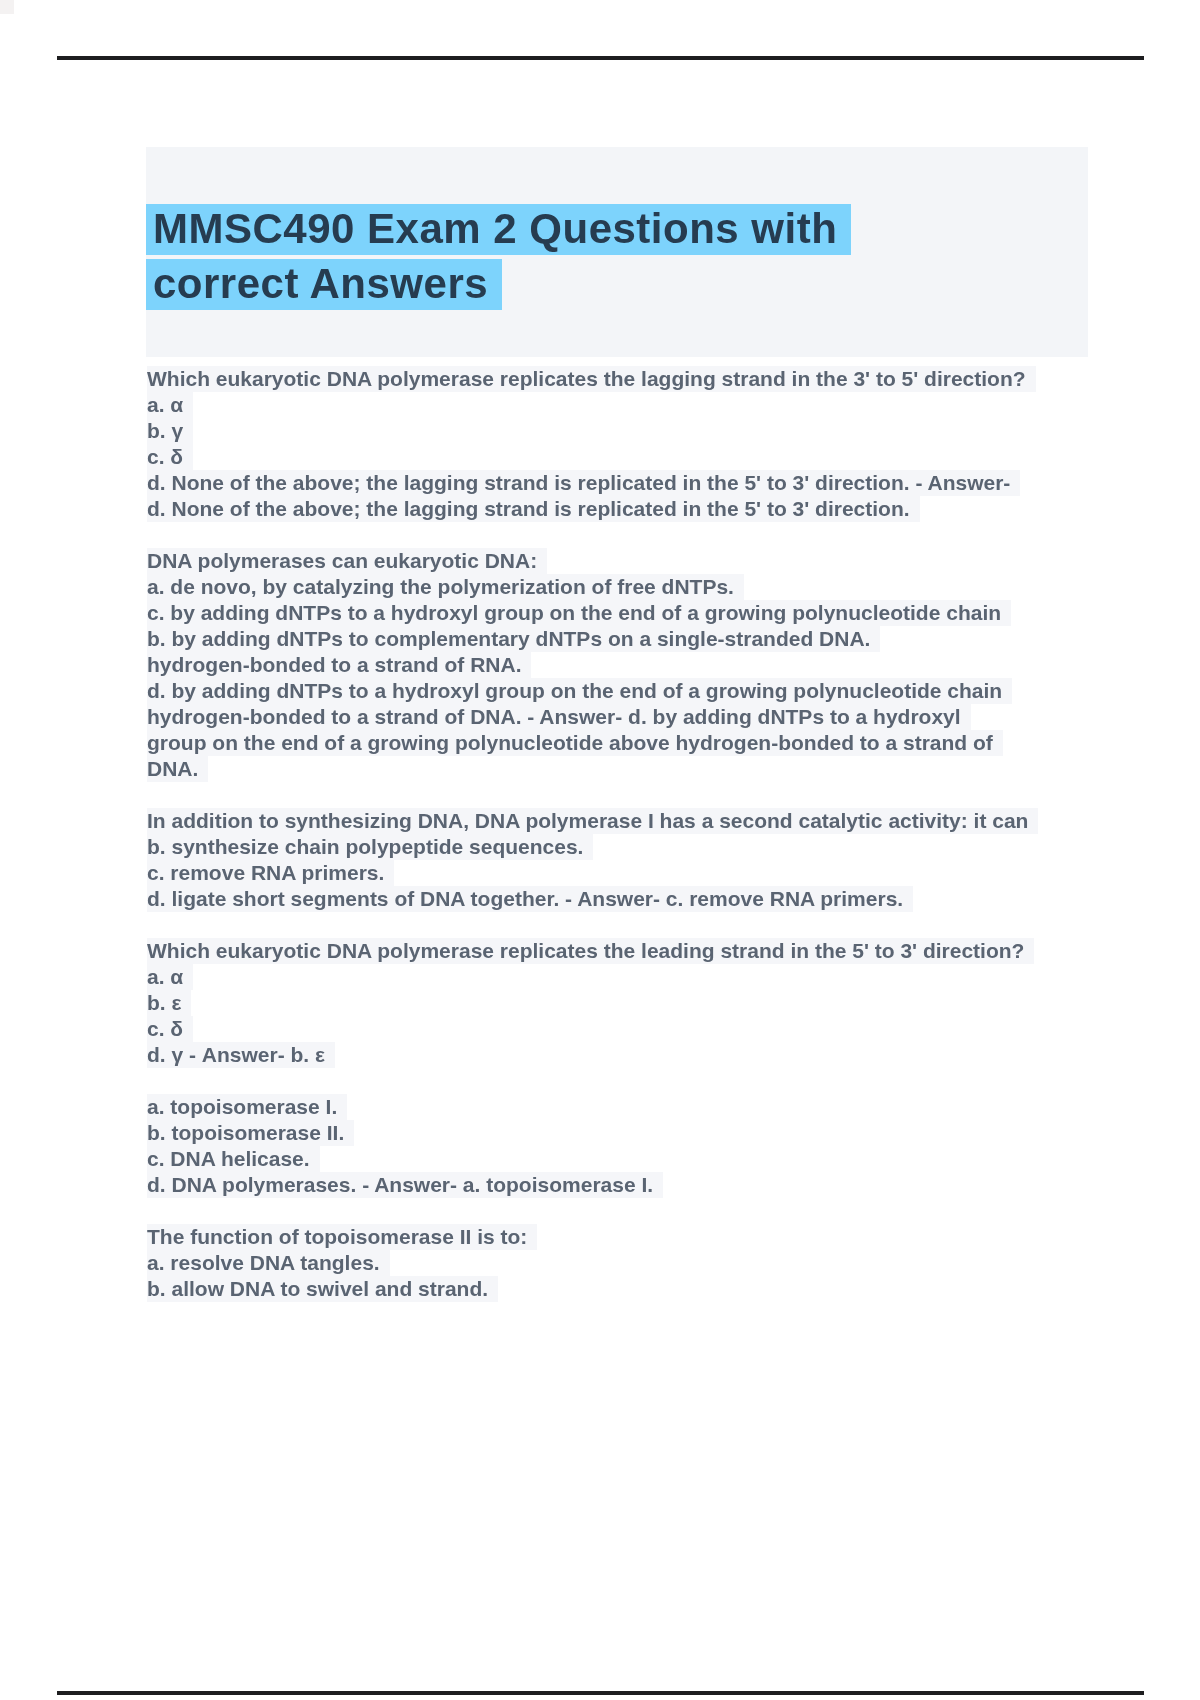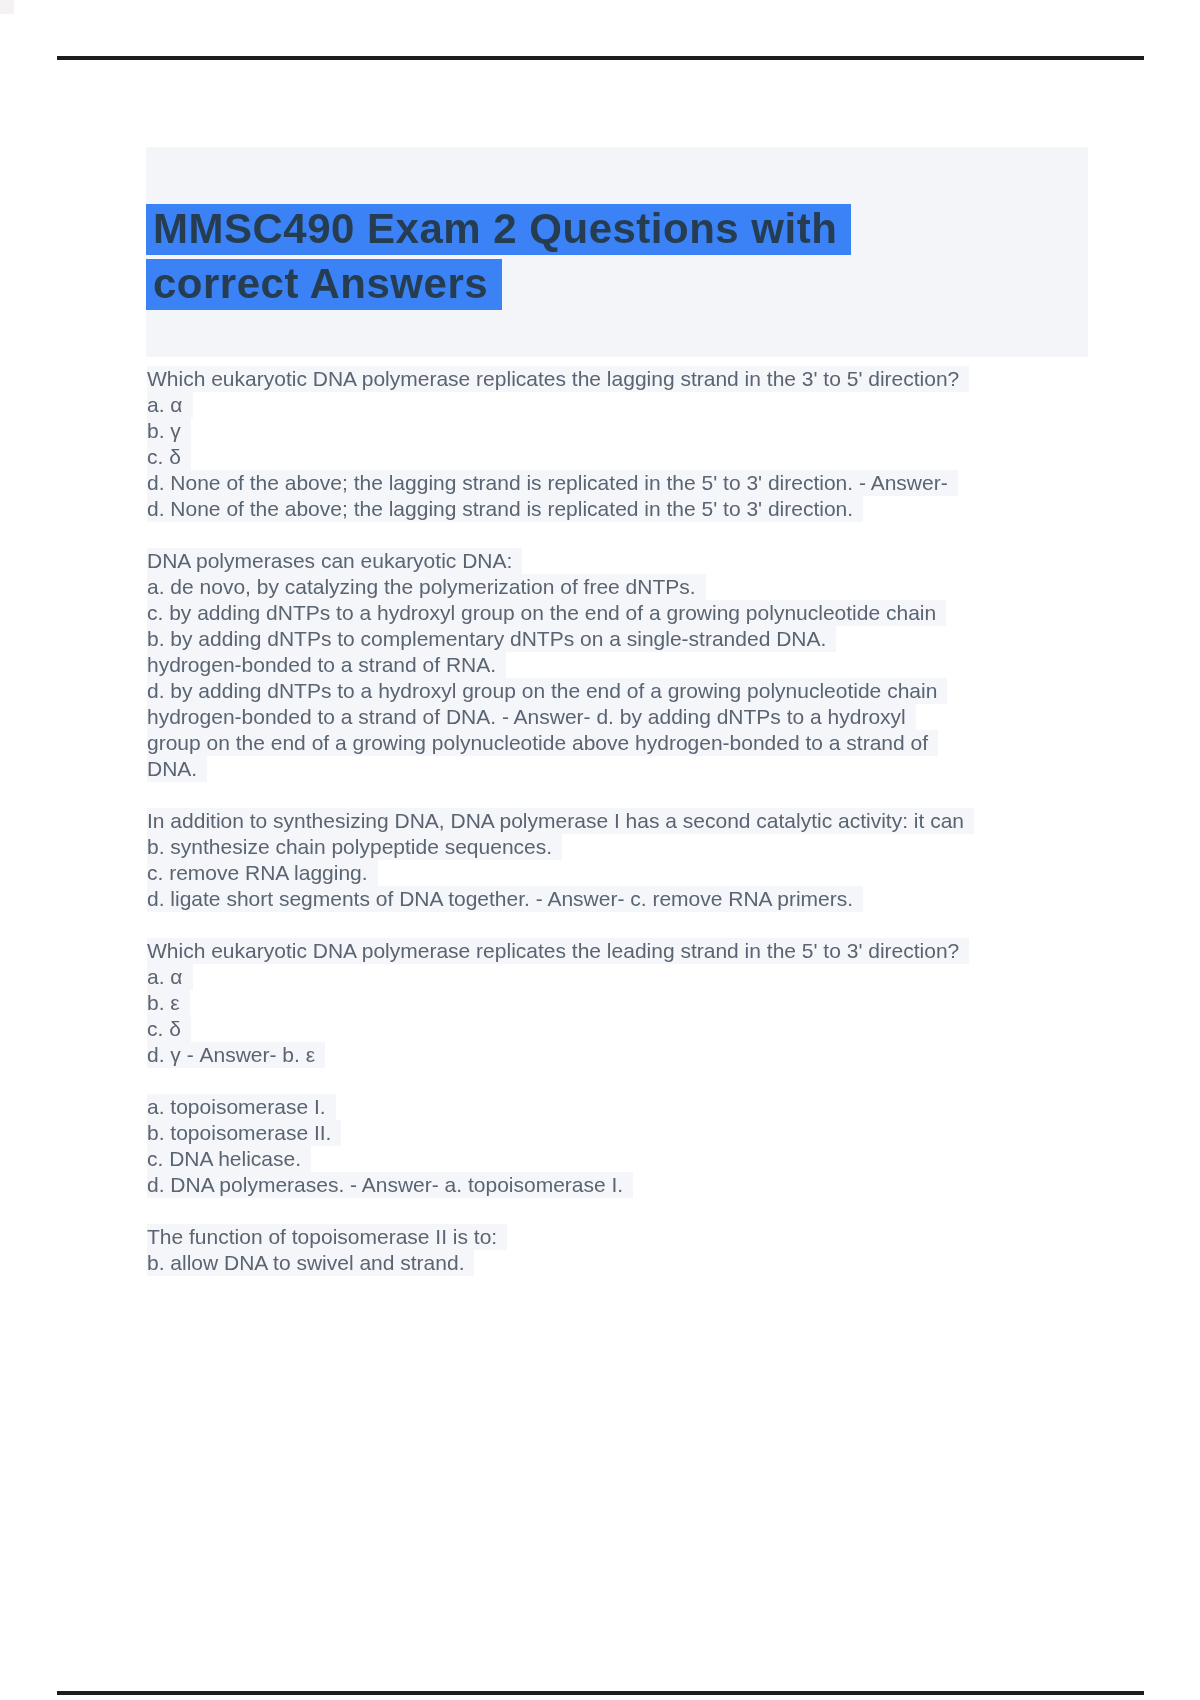--- a/index.html
+++ b/index.html
@@ -43,21 +43,21 @@
     left: 146px; top: 201px;
     width: 830px;
     margin: 0;
     font-size: 42px;
     font-weight: bold;
     line-height: 55px;
     letter-spacing: 0.5px;
     color: #263c50;
   }
   .title-highlight {
-    background: #3b82f6;
+    background: #7dd3fc;
     -webkit-box-decoration-break: clone;
     box-decoration-break: clone;
     padding: 1px 14px 3px 7px;
   }
   .questions {
     position: absolute;
     left: 147px; top: 366px;
     width: 1010px;
     font-size: 21px;
     line-height: 26px;
@@ -66,20 +66,21 @@
   .question-block {
     margin: 0 0 26px 0;
   }
   .text-line {
     height: 26px;
     white-space: nowrap;
   }
   .line-strip {
     background: #f5f6f9;
     padding: 1px 10px 2px 0;
+    font-weight: bold;
   }
 </style>
 </head>
 <body>
 
 <div class="corner-artifact"></div>
 <div class="top-rule"></div>
 
 <div class="content-panel"></div>
 
@@ -101,35 +102,36 @@
       <div class="text-line"><span class="line-strip">b. by adding dNTPs to complementary dNTPs on a single-stranded DNA.</span></div>
       <div class="text-line"><span class="line-strip">hydrogen-bonded to a strand of RNA.</span></div>
       <div class="text-line"><span class="line-strip">d. by adding dNTPs to a hydroxyl group on the end of a growing polynucleotide chain</span></div>
       <div class="text-line"><span class="line-strip">hydrogen-bonded to a strand of DNA. - Answer- d. by adding dNTPs to a hydroxyl</span></div>
       <div class="text-line"><span class="line-strip">group on the end of a growing polynucleotide above hydrogen-bonded to a strand of</span></div>
       <div class="text-line"><span class="line-strip">DNA.</span></div>
     </div>
     <div class="question-block">
       <div class="text-line"><span class="line-strip">In addition to synthesizing DNA, DNA polymerase I has a second catalytic activity: it can</span></div>
       <div class="text-line"><span class="line-strip">b. synthesize chain polypeptide sequences.</span></div>
-      <div class="text-line"><span class="line-strip">c. remove RNA lagging.</span></div>
+      <div class="text-line"><span class="line-strip">c. remove RNA primers.</span></div>
       <div class="text-line"><span class="line-strip">d. ligate short segments of DNA together. - Answer- c. remove RNA primers.</span></div>
     </div>
     <div class="question-block">
       <div class="text-line"><span class="line-strip">Which eukaryotic DNA polymerase replicates the leading strand in the 5' to 3' direction?</span></div>
       <div class="text-line"><span class="line-strip">a. α</span></div>
       <div class="text-line"><span class="line-strip">b. ε</span></div>
       <div class="text-line"><span class="line-strip">c. δ</span></div>
       <div class="text-line"><span class="line-strip">d. γ - Answer- b. ε</span></div>
     </div>
     <div class="question-block">
       <div class="text-line"><span class="line-strip">a. topoisomerase I.</span></div>
       <div class="text-line"><span class="line-strip">b. topoisomerase II.</span></div>
       <div class="text-line"><span class="line-strip">c. DNA helicase.</span></div>
       <div class="text-line"><span class="line-strip">d. DNA polymerases. - Answer- a. topoisomerase I.</span></div>
     </div>
     <div class="question-block">
       <div class="text-line"><span class="line-strip">The function of topoisomerase II is to:</span></div>
+      <div class="text-line"><span class="line-strip">a. resolve DNA tangles.</span></div>
       <div class="text-line"><span class="line-strip">b. allow DNA to swivel and strand.</span></div>
     </div>
   </div>
 
 <div class="bottom-rule"></div>
 
 </body></html>

